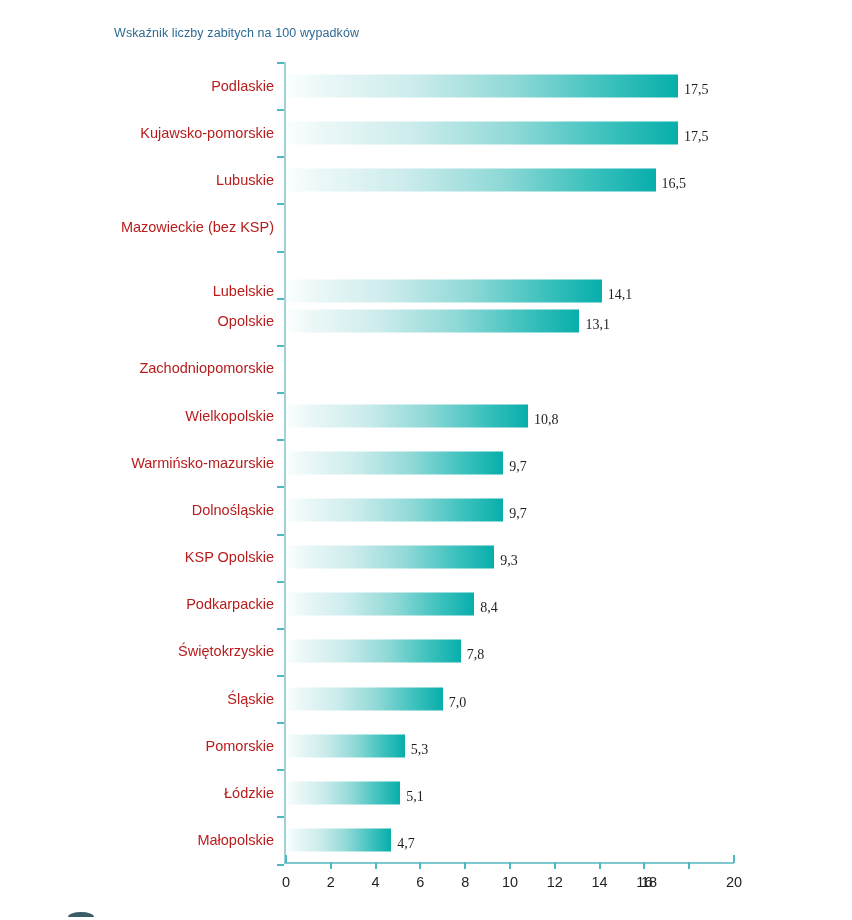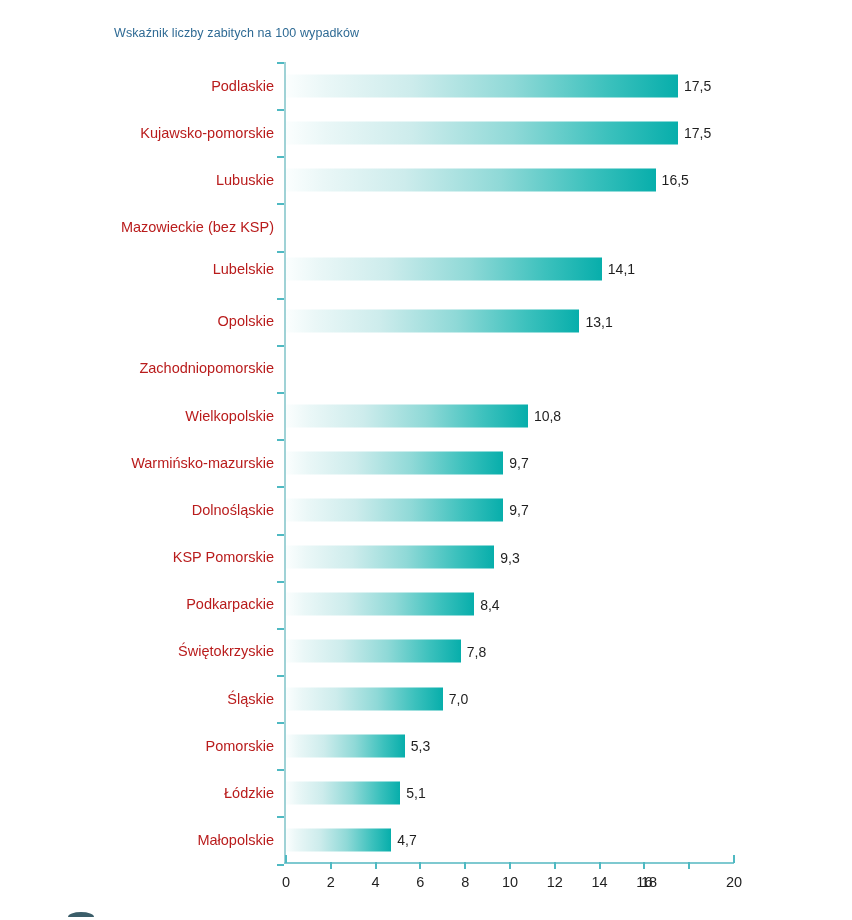--- a/index.html
+++ b/index.html
@@ -78,21 +78,22 @@
     white-space: nowrap;
     text-align: right;
   }
   .bar-wrap {
     position: absolute;
     left: 286px;
     top: 50%;
     transform: translateY(-50%);
     height: 23px;
     display: flex;
-    align-items: center;
+    align-items: flex-end;
+    font-family: Liberation Serif, serif;
   }
   .bar {
     height: 23px;
     background: linear-gradient(to right, #fbfefe 0%, #eaf7f7 10%, #cdecec 32%, #8fd9d7 58%, #3cc1bd 82%, #07aeab 100%);
   }
   .bar-value {
     font-size: 14px;
     color: #1f1f1f;
     margin-left: 6px;
     white-space: nowrap;
@@ -189,21 +190,21 @@
         <div class="row" style="top: 94.3px;">
           <div class="cat-label">Lubuskie</div>
           <div class="bar-wrap">
             <div class="bar" style="width: 369.6px;"></div>
             <div class="bar-value">16,5</div>
           </div>
         </div>
         <div class="row" style="top: 141.45px;">
           <div class="cat-label">Mazowieckie (bez KSP)</div>
         </div>
-        <div class="row" style="top: 183px;">
+        <div class="row" style="top: 205px;">
           <div class="cat-label">Lubelskie</div>
           <div class="bar-wrap">
             <div class="bar" style="width: 315.84px;"></div>
             <div class="bar-value">14,1</div>
           </div>
         </div>
         <div class="row" style="top: 235.75px;">
           <div class="cat-label">Opolskie</div>
           <div class="bar-wrap">
             <div class="bar" style="width: 293.44px;"></div>
@@ -228,21 +229,21 @@
           </div>
         </div>
         <div class="row" style="top: 424.35px;">
           <div class="cat-label">Dolnośląskie</div>
           <div class="bar-wrap">
             <div class="bar" style="width: 217.28px;"></div>
             <div class="bar-value">9,7</div>
           </div>
         </div>
         <div class="row" style="top: 471.5px;">
-          <div class="cat-label">KSP Pomorskie</div>
+          <div class="cat-label">KSP Opolskie</div>
           <div class="bar-wrap">
             <div class="bar" style="width: 208.32px;"></div>
             <div class="bar-value">9,3</div>
           </div>
         </div>
         <div class="row" style="top: 518.65px;">
           <div class="cat-label">Podkarpackie</div>
           <div class="bar-wrap">
             <div class="bar" style="width: 188.16px;"></div>
             <div class="bar-value">8,4</div>

